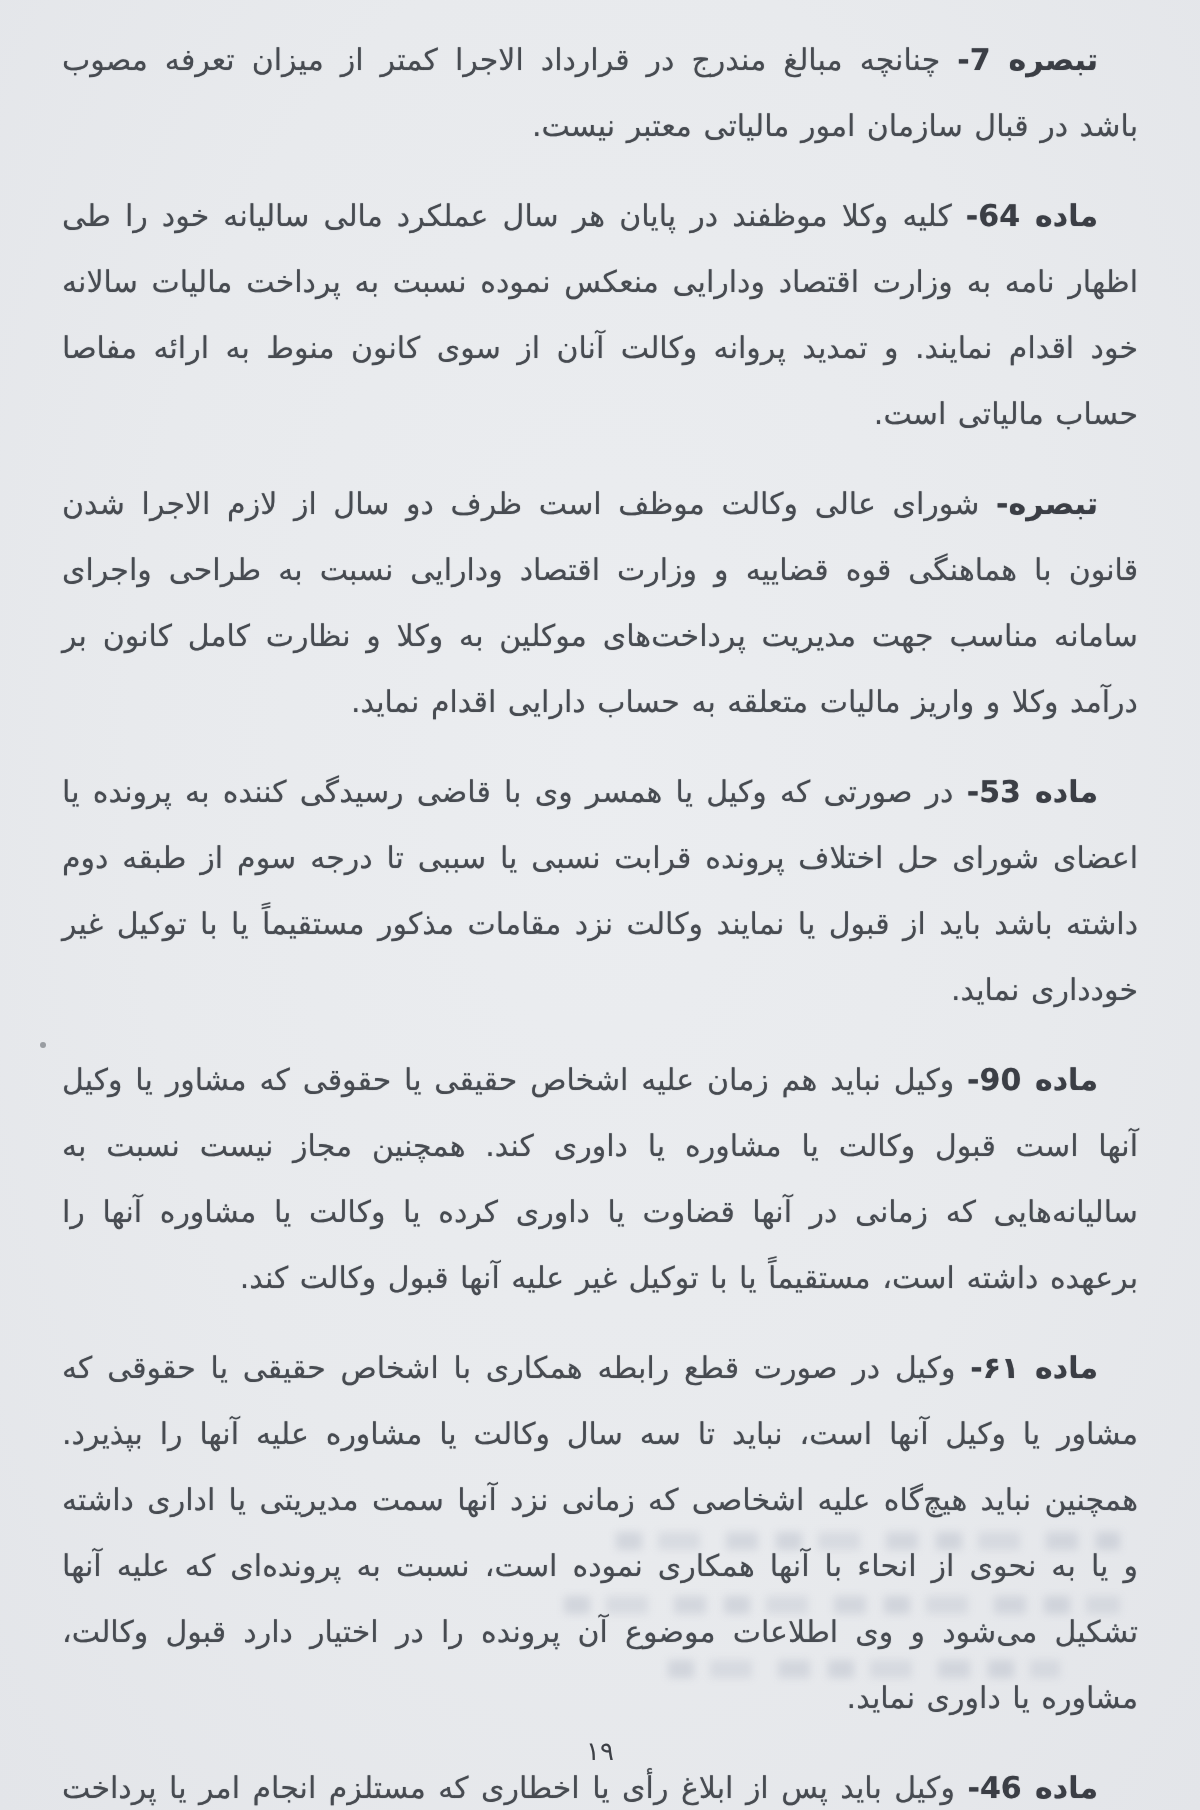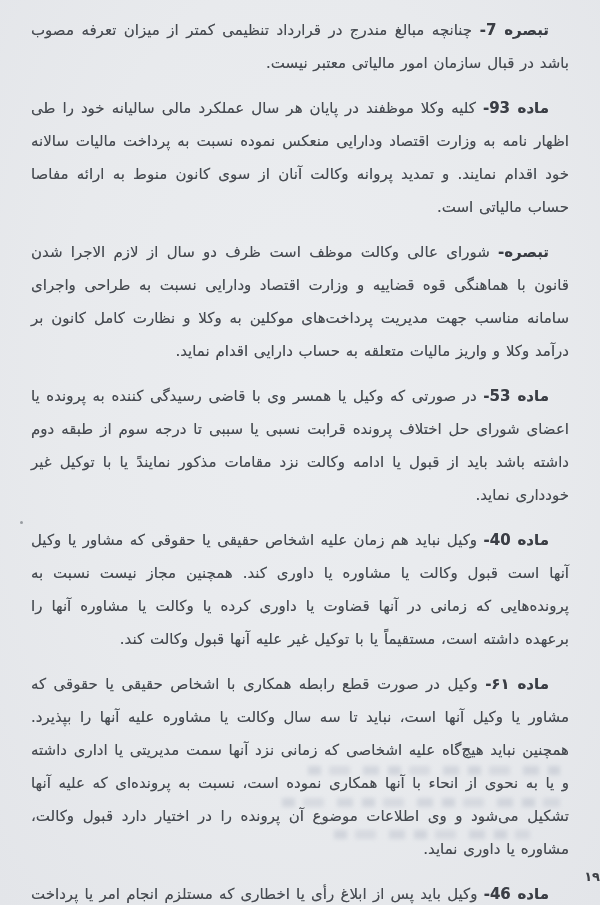--- a/index.html
+++ b/index.html
@@ -26,23 +26,23 @@
     word-spacing: 1px;
     text-shadow: 0 0 0.5px rgba(70,74,82,0.55);
   }
   .para .lead {
     font-weight: 700;
     color: #3b3e45;
   }
   .page-number {
     position: absolute;
     top: 869px; left: 0; right: 0;
-    text-align: right;
+    text-align: center;
     font-size: 13px;
-    font-weight: 700;
+    font-weight: 400;
     color: #3d4046;
     direction: rtl;
   }
   
   .bleed {
     position: absolute;
     height: 9px;
     filter: blur(2px);
     opacity: 0.38;
     background: repeating-linear-gradient(90deg,
@@ -59,29 +59,29 @@
     width: 3px; height: 3px;
     border-radius: 50%;
     background: rgba(90,94,102,0.55);
   }
 </style>
 </head>
 <body>
 
 <div class="page">
 
-  <p class="para"><b class="lead">تبصره 7-</b> <span>چنانچه مبالغ مندرج در قرارداد تنظیمی کمتر از میزان تعرفه مصوب باشد در قبال سازمان امور مالیاتی معتبر نیست.</span></p>
+  <p class="para"><b class="lead">تبصره 7-</b> <span>چنانچه مبالغ مندرج در قرارداد الاجرا کمتر از میزان تعرفه مصوب باشد در قبال سازمان امور مالیاتی معتبر نیست.</span></p>
 
-  <p class="para"><b class="lead">ماده 93-</b> <span>کلیه وکلا موظفند در پایان هر سال عملکرد مالی سالیانه خود را طی اظهار نامه به وزارت اقتصاد ودارایی منعکس نموده نسبت به پرداخت مالیات سالانه خود اقدام نمایند. و تمدید پروانه وکالت آنان از سوی کانون منوط به ارائه مفاصا حساب مالیاتی است.</span></p>
+  <p class="para"><b class="lead">ماده 64-</b> <span>کلیه وکلا موظفند در پایان هر سال عملکرد مالی سالیانه خود را طی اظهار نامه به وزارت اقتصاد ودارایی منعکس نموده نسبت به پرداخت مالیات سالانه خود اقدام نمایند. و تمدید پروانه وکالت آنان از سوی کانون منوط به ارائه مفاصا حساب مالیاتی است.</span></p>
 
   <p class="para"><b class="lead">تبصره-</b> <span>شورای عالی وکالت موظف است ظرف دو سال از لازم الاجرا شدن قانون با هماهنگی قوه قضاییه و وزارت اقتصاد ودارایی نسبت به طراحی واجرای سامانه مناسب جهت مدیریت پرداخت‌های موکلین به وکلا و نظارت کامل کانون بر درآمد وکلا و واریز مالیات متعلقه به حساب دارایی اقدام نماید.</span></p>
 
-  <p class="para"><b class="lead">ماده 53-</b> <span>در صورتی که وکیل یا همسر وی با قاضی رسیدگی کننده به پرونده یا اعضای شورای حل اختلاف پرونده قرابت نسبی یا سببی تا درجه سوم از طبقه دوم داشته باشد باید از قبول یا ادامه وکالت نزد مقامات مذکور نمایندً یا با توکیل غیر خودداری نماید.</span></p>
+  <p class="para"><b class="lead">ماده 53-</b> <span>در صورتی که وکیل یا همسر وی با قاضی رسیدگی کننده به پرونده یا اعضای شورای حل اختلاف پرونده قرابت نسبی یا سببی تا درجه سوم از طبقه دوم داشته باشد باید از قبول یا نمایند وکالت نزد مقامات مذکور مستقیماً یا با توکیل غیر خودداری نماید.</span></p>
 
-  <p class="para"><b class="lead">ماده 40-</b> <span>وکیل نباید هم زمان علیه اشخاص حقیقی یا حقوقی که مشاور یا وکیل آنها است قبول وکالت یا مشاوره یا داوری کند. همچنین مجاز نیست نسبت به پرونده‌هایی که زمانی در آنها قضاوت یا داوری کرده یا وکالت یا مشاوره آنها را برعهده داشته است، مستقیماً یا با توکیل غیر علیه آنها قبول وکالت کند.</span></p>
+  <p class="para"><b class="lead">ماده 90-</b> <span>وکیل نباید هم زمان علیه اشخاص حقیقی یا حقوقی که مشاور یا وکیل آنها است قبول وکالت یا مشاوره یا داوری کند. همچنین مجاز نیست نسبت به سالیانه‌هایی که زمانی در آنها قضاوت یا داوری کرده یا وکالت یا مشاوره آنها را برعهده داشته است، مستقیماً یا با توکیل غیر علیه آنها قبول وکالت کند.</span></p>
 
   <p class="para"><b class="lead">ماده ۶۱-</b> <span>وکیل در صورت قطع رابطه همکاری با اشخاص حقیقی یا حقوقی که مشاور یا وکیل آنها است، نباید تا سه سال وکالت یا مشاوره علیه آنها را بپذیرد. همچنین نباید هیچ‌گاه علیه اشخاصی که زمانی نزد آنها سمت مدیریتی یا اداری داشته و یا به نحوی از انحاء با آنها همکاری نموده است، نسبت به پرونده‌ای که علیه آنها تشکیل می‌شود و وی اطلاعات موضوع آن پرونده را در اختیار دارد قبول وکالت، مشاوره یا داوری نماید.</span></p>
 
   <p class="para"><b class="lead">ماده 46-</b> <span>وکیل باید پس از ابلاغ رأی یا اخطاری که مستلزم انجام امر یا پرداخت هزینه‌ای از طرف موکل است، بلافاصله موضوع را به موکل یا نماینده او اطلاع دهد.</span></p>
 
   <div class="bleed bleed-1"></div>
   <div class="bleed bleed-2"></div>
   <div class="bleed bleed-3"></div>
   <div class="speck"></div>
 

